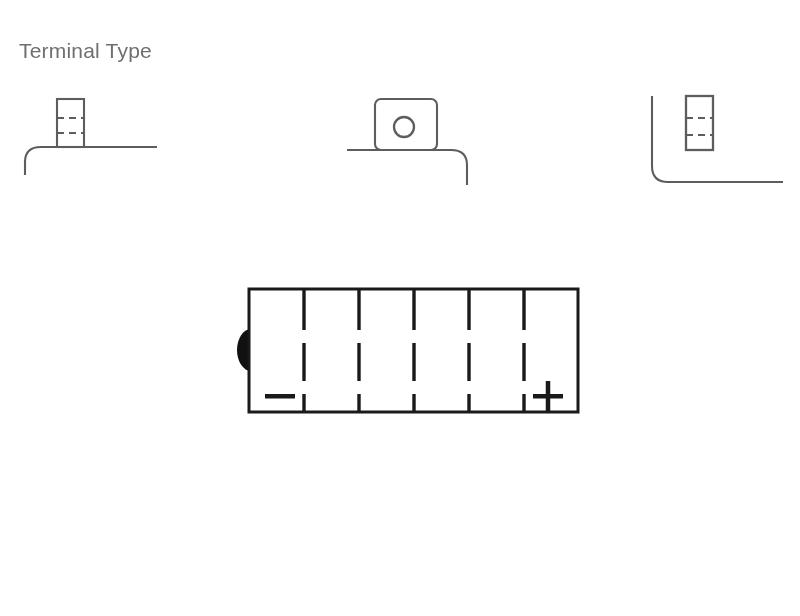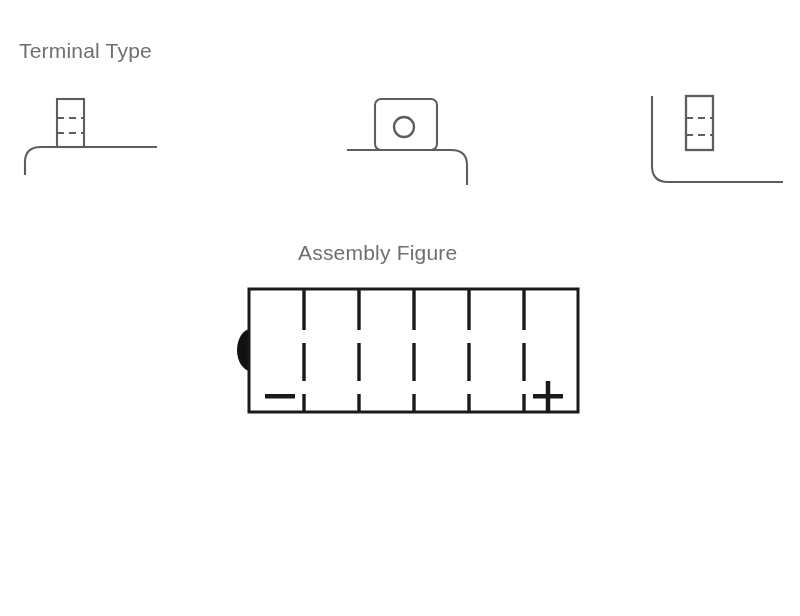--- a/index.html
+++ b/index.html
@@ -86,21 +86,20 @@
       <g>
         <path d="M 652,18 L 652,88 Q 652,104 668,104 L 783,104" fill="none" stroke="#5d5d5d" stroke-width="2.1"></path>
         <rect x="686" y="18" width="27" height="54" fill="none" stroke="#5d5d5d" stroke-width="2.3"></rect>
         <line x1="686" y1="40" x2="713" y2="40" stroke="#5d5d5d" stroke-width="2.2" stroke-dasharray="7 5"></line>
         <line x1="686" y1="57" x2="713" y2="57" stroke="#5d5d5d" stroke-width="2.2" stroke-dasharray="7 5"></line>
       </g>
 
     </svg>
   </div>
 
-  <div class="section-title" id="assembly-figure-title">Assembly Figure</div>
 
   <div class="fig" id="assembly-fig">
     <svg width="380" height="150" viewBox="0 0 380 150">
 
       <ellipse cx="36" cy="75" rx="14" ry="21" fill="#111111"></ellipse>
 
       <rect x="34" y="14" width="329" height="123" fill="#ffffff" stroke="#1a1a1a" stroke-width="3"></rect>
 
       <g stroke="#1a1a1a" stroke-width="3.4" fill="none">
         <line x1="89" y1="14" x2="89" y2="137" stroke-dasharray="41 13 38 13 18"></line>

